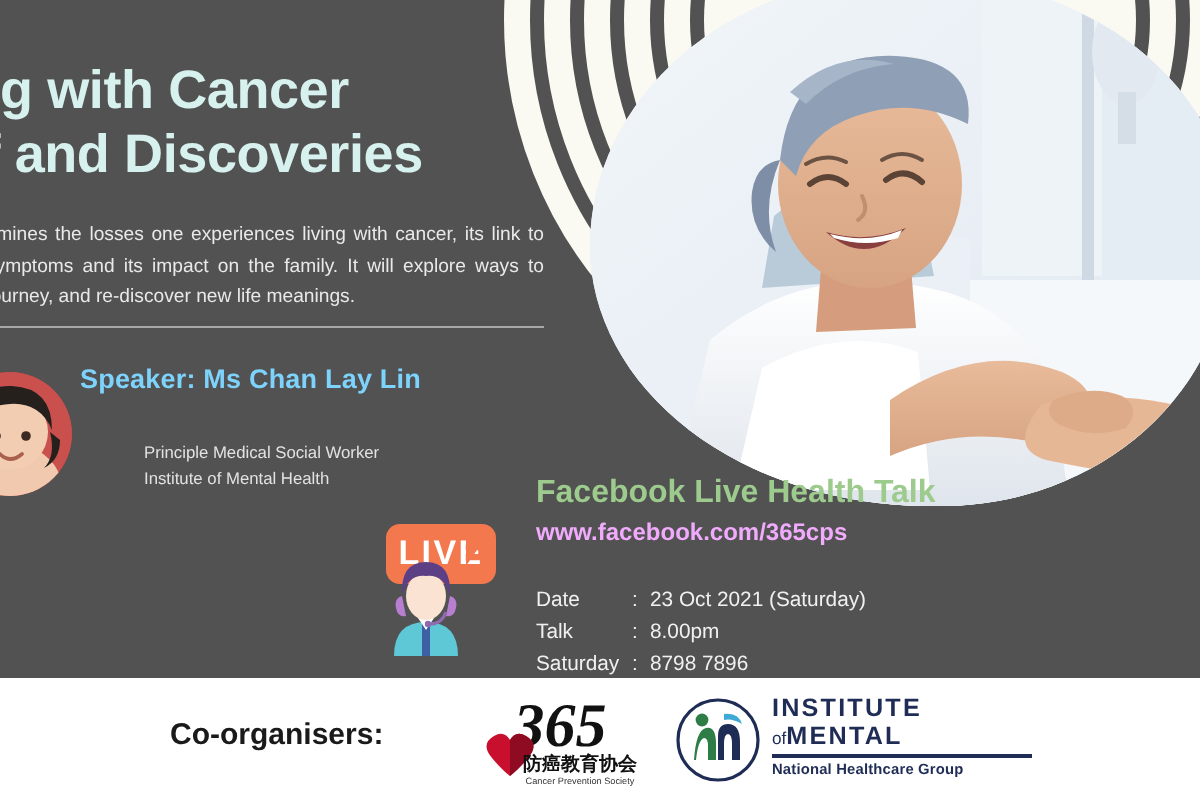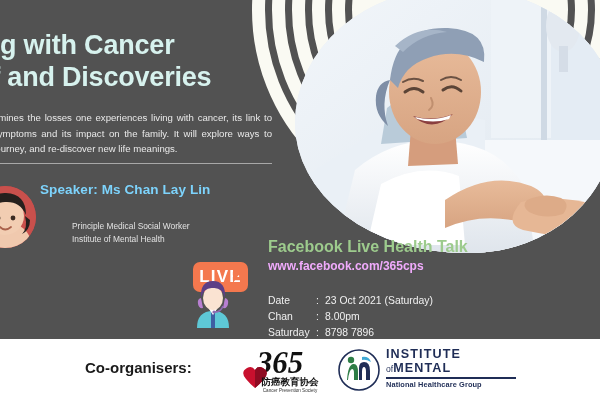--- a/index.html
+++ b/index.html
@@ -324,21 +324,21 @@
   <div id="fb-heading">Facebook Live Health Talk</div>
   <div id="fb-url">www.facebook.com/365cps</div>
   <table id="event-table">
     <tbody>
       <tr>
         <td class="k">Date</td>
         <td class="s">:</td>
         <td>23 Oct 2021 (Saturday)</td>
       </tr>
       <tr>
-        <td class="k">Chan</td>
+        <td class="k">Talk</td>
         <td class="s">:</td>
         <td>8.00pm</td>
       </tr>
       <tr>
         <td class="k">Saturday</td>
         <td class="s">:</td>
         <td>8798 7896</td>
       </tr>
     </tbody>
   </table>

